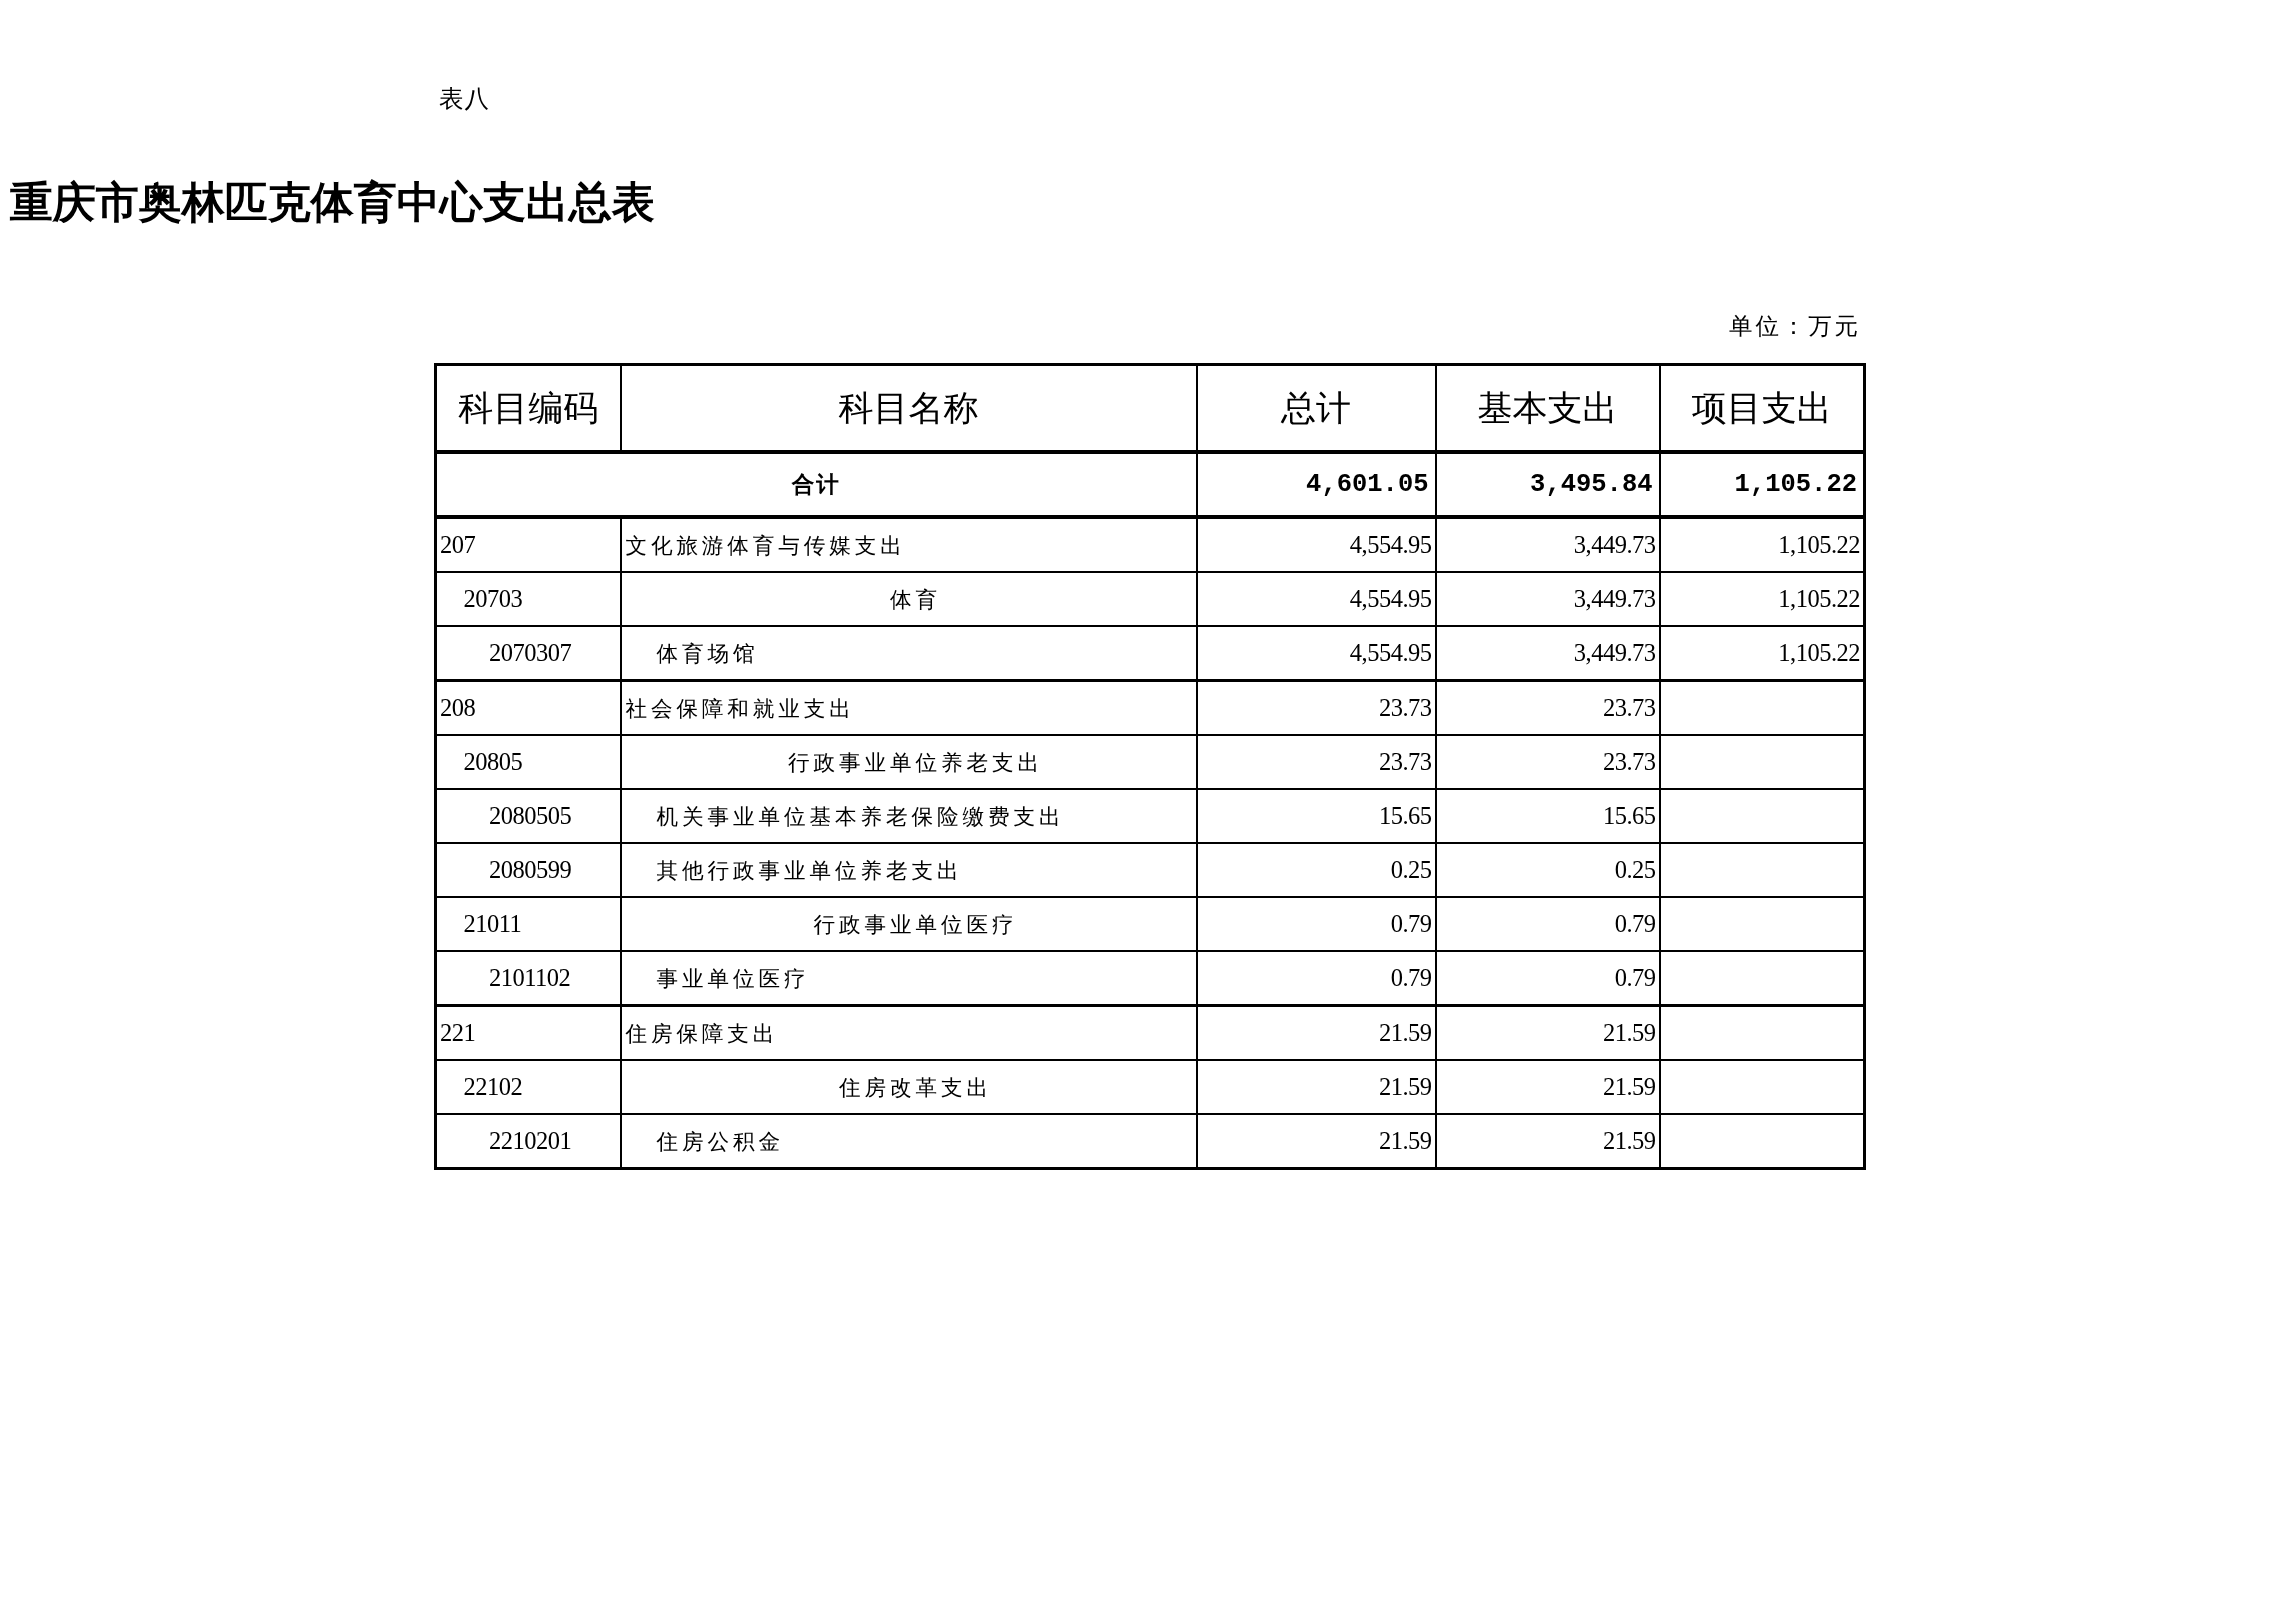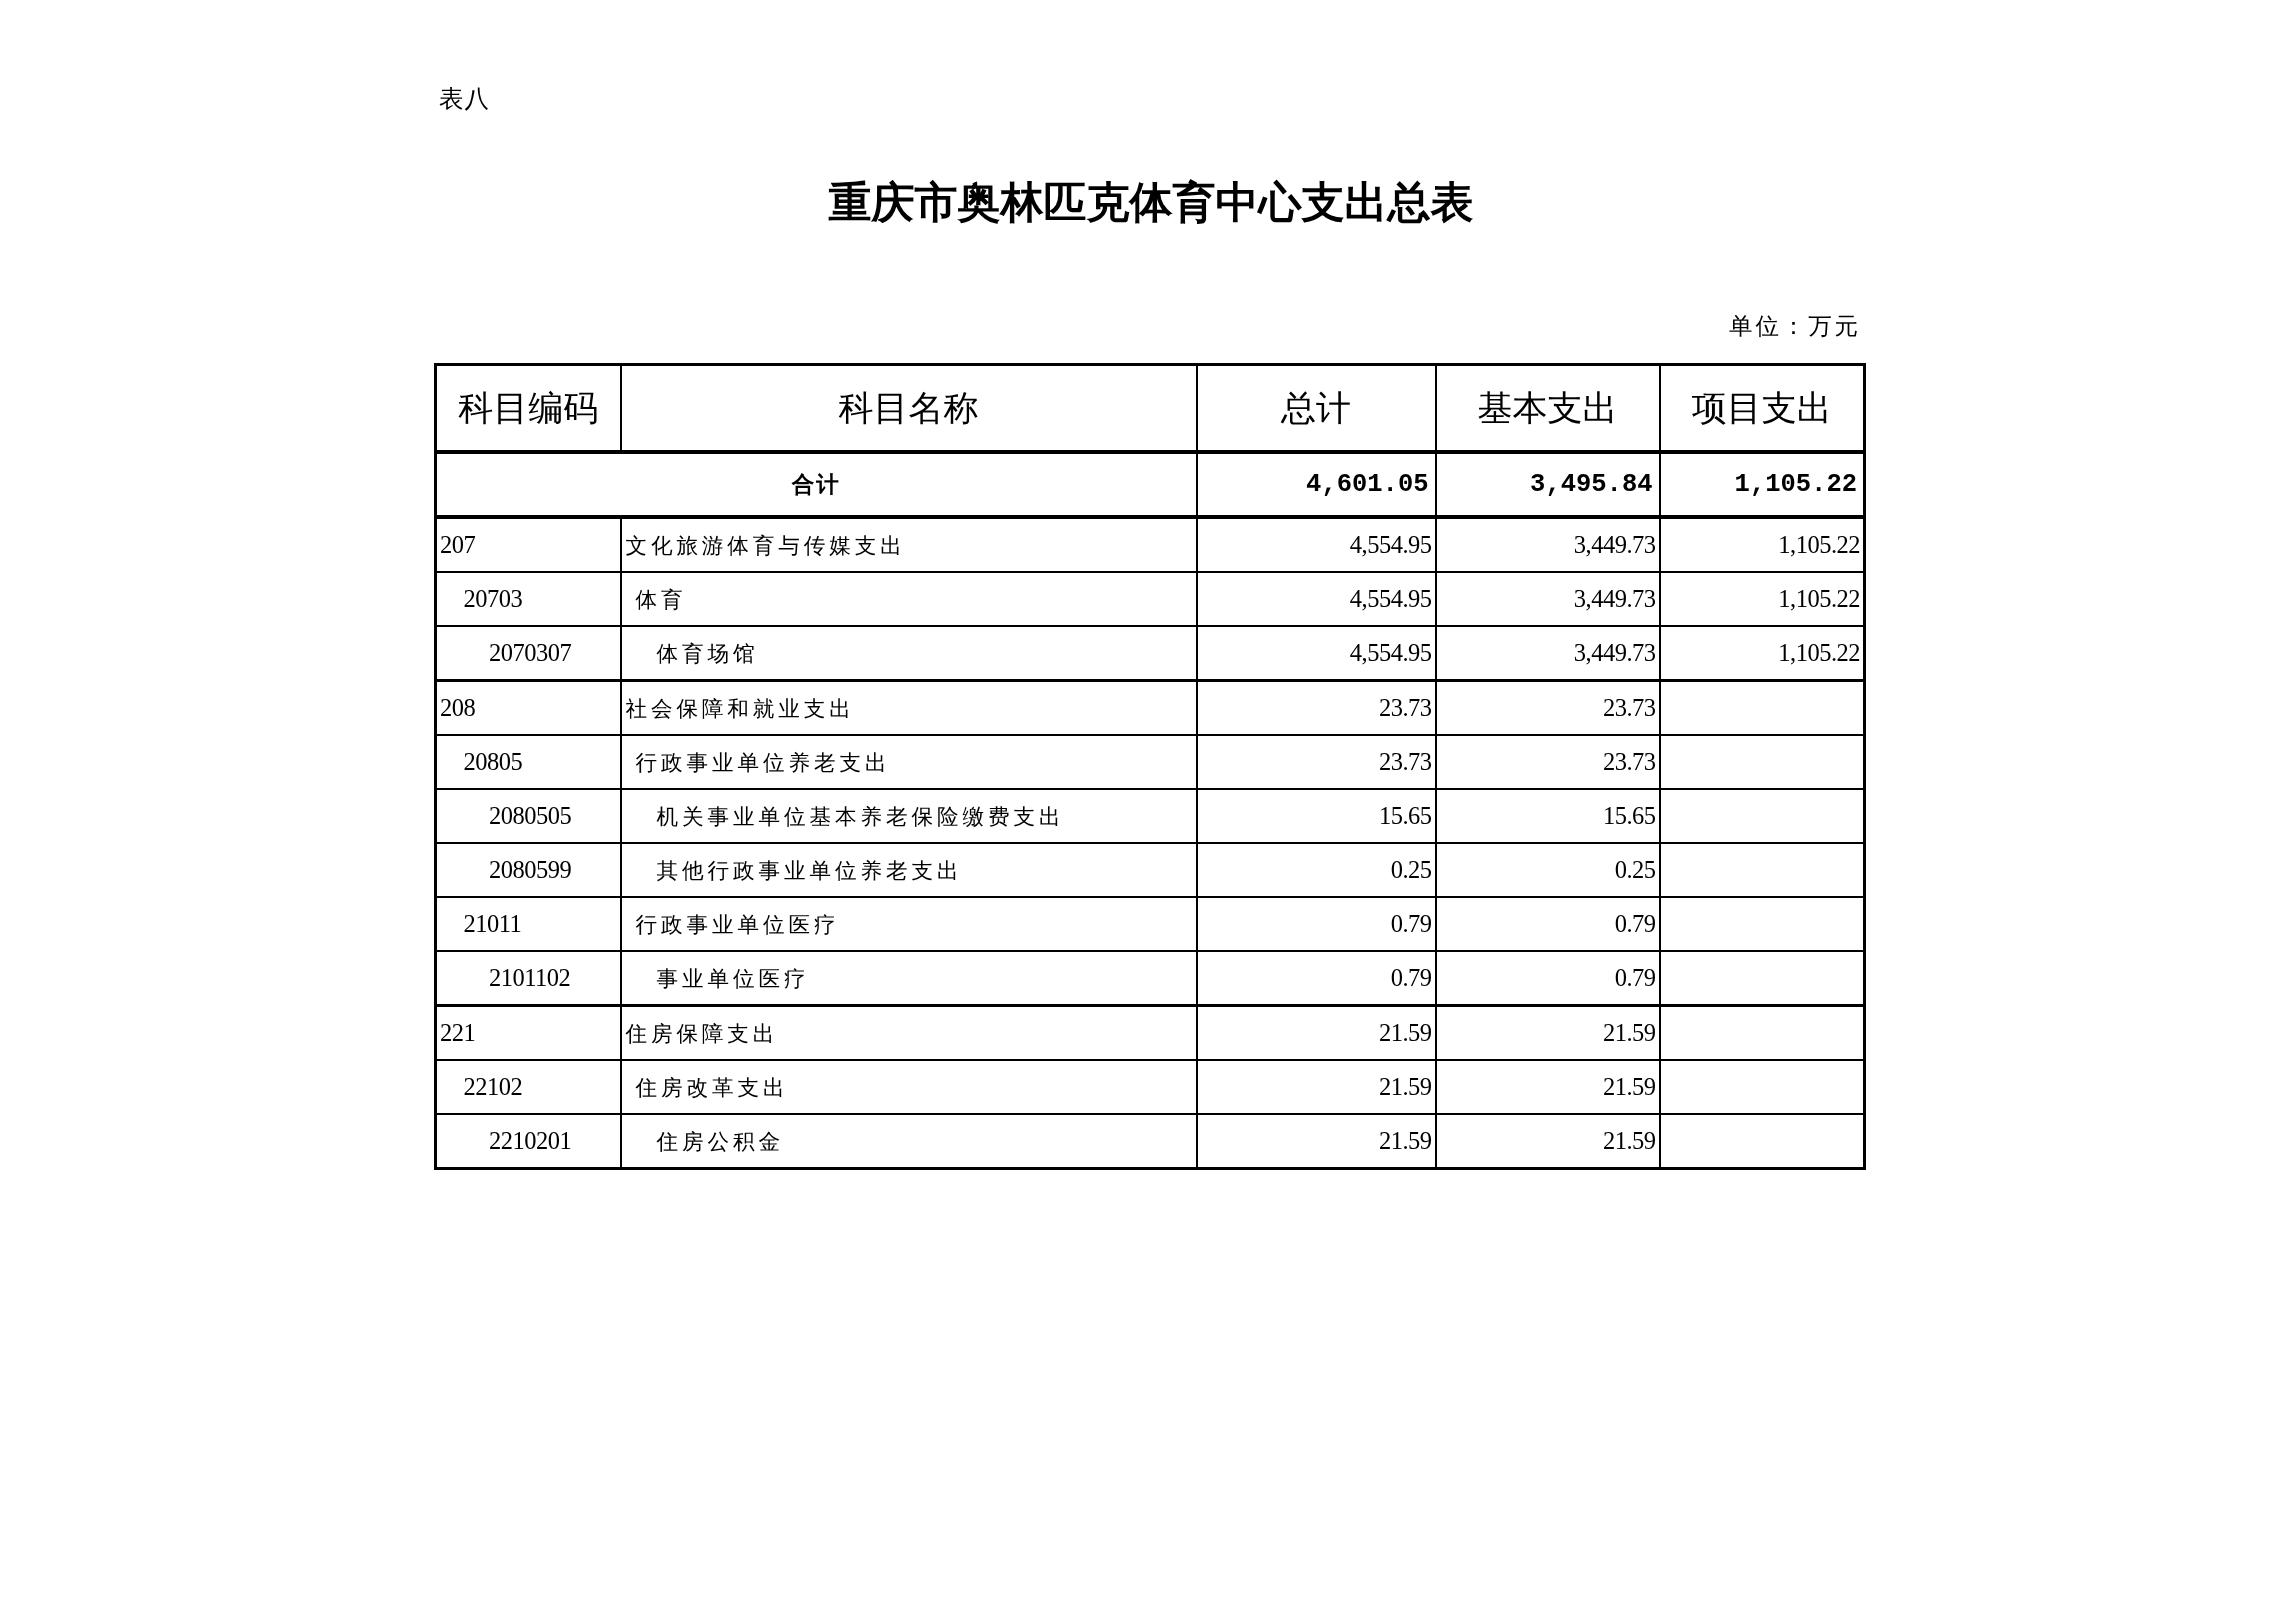--- a/index.html
+++ b/index.html
@@ -21,21 +21,20 @@
       top: 82px;
       font-size: 24.5px;
       font-family: "DejaVu Serif", serif;
       letter-spacing: 1px;
     }
     .doc-title {
       position: absolute;
       left: 0;
       width: 2292px;
       top: 174px;
-      text-align: center;
       font-size: 43px;
       font-weight: bold;
       font-family: "DejaVu Serif", serif;
       letter-spacing: 0px;
       padding-left: 9.8px;
       box-sizing: border-box;
     }
     .unit-label {
       position: absolute;
       right: 431px;
@@ -115,21 +114,21 @@
       font-family: "Liberation Serif", serif;
       font-size: 24.5px;
       text-align: right;
       padding-right: 2.9px;
       letter-spacing: -0.5px;
     }
     tr.lvl-1 td.code { padding-left: 2.9px; }
     tr.lvl-2 td.code { padding-left: 26.5px; }
     tr.lvl-3 td.code { padding-left: 52px; }
     tr.lvl-1 td.name { padding-left: 3.9px; }
-    tr.lvl-2 td.name { padding-left: 14px; }
+    tr.lvl-2 td.name { padding-left: 14px; text-align: center; }
     tr.lvl-3 td.name { padding-left: 35px; }
     tr.lvl-1 td { border-top-width: 3.9px; }
   </style>
 </head>
 <body>
 
 <div class="table-label">表八</div>
 <div class="doc-title">重庆市奥林匹克体育中心支出总表</div>
 <div class="unit-label">单位：万元</div>
 

